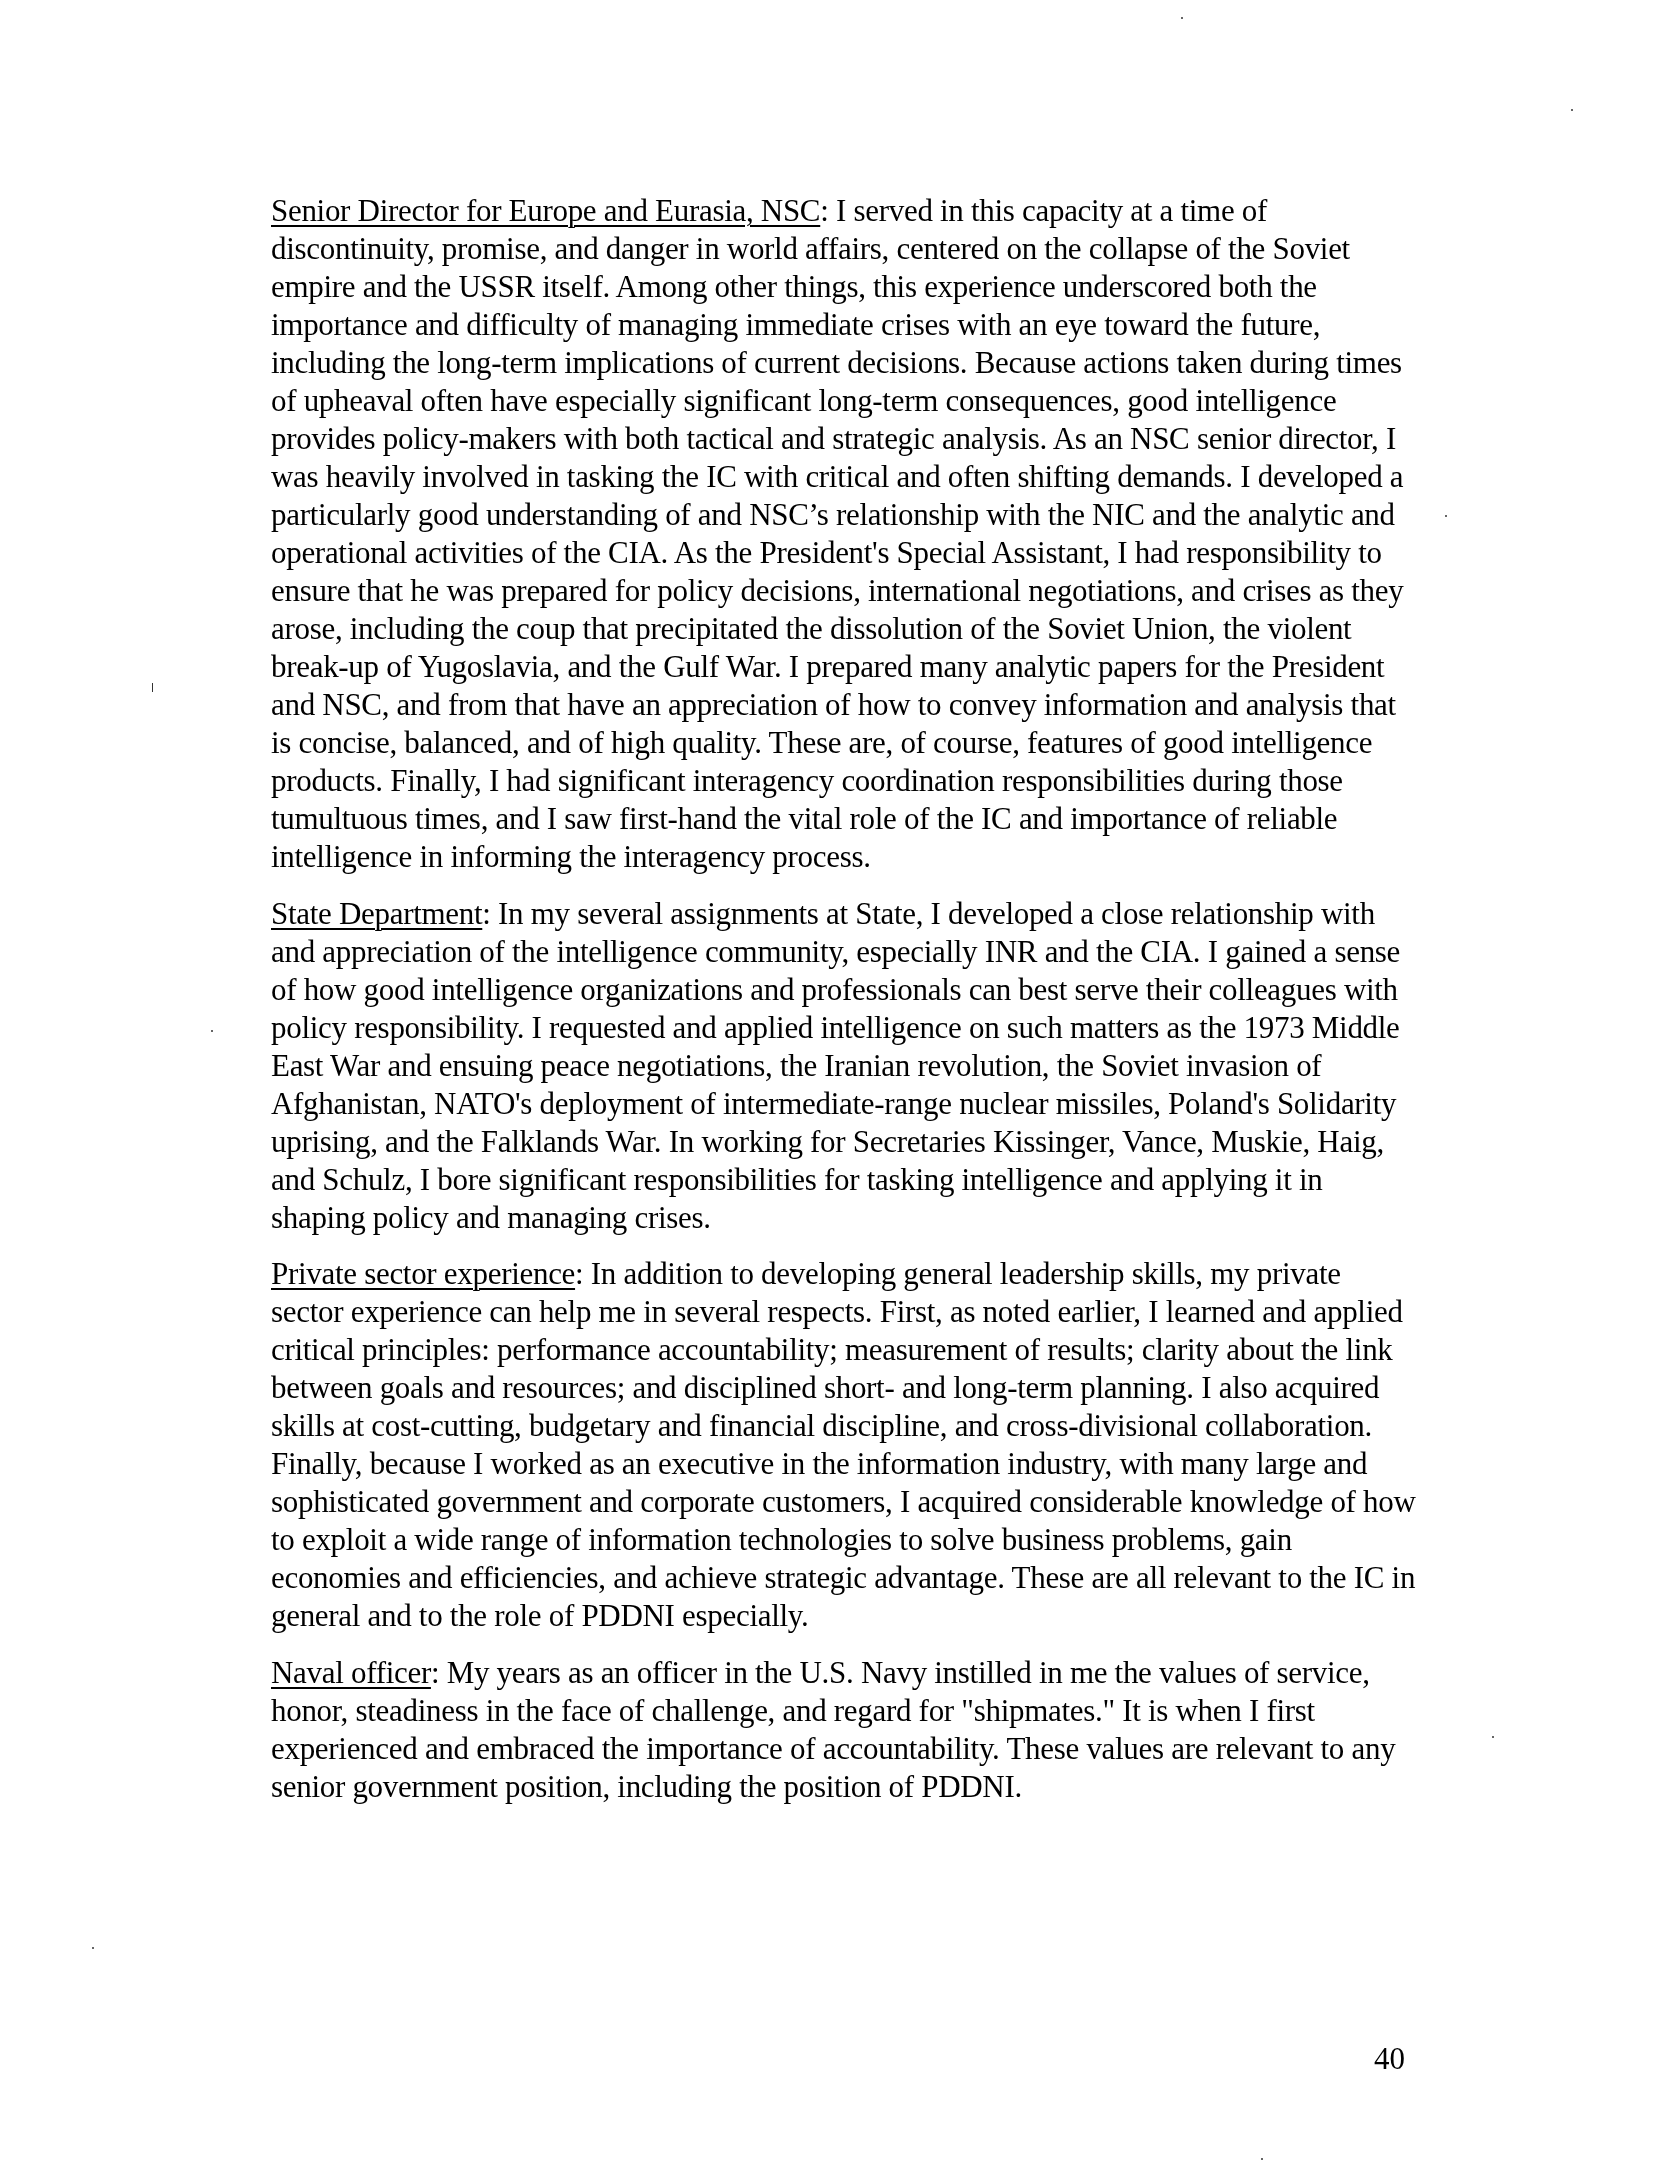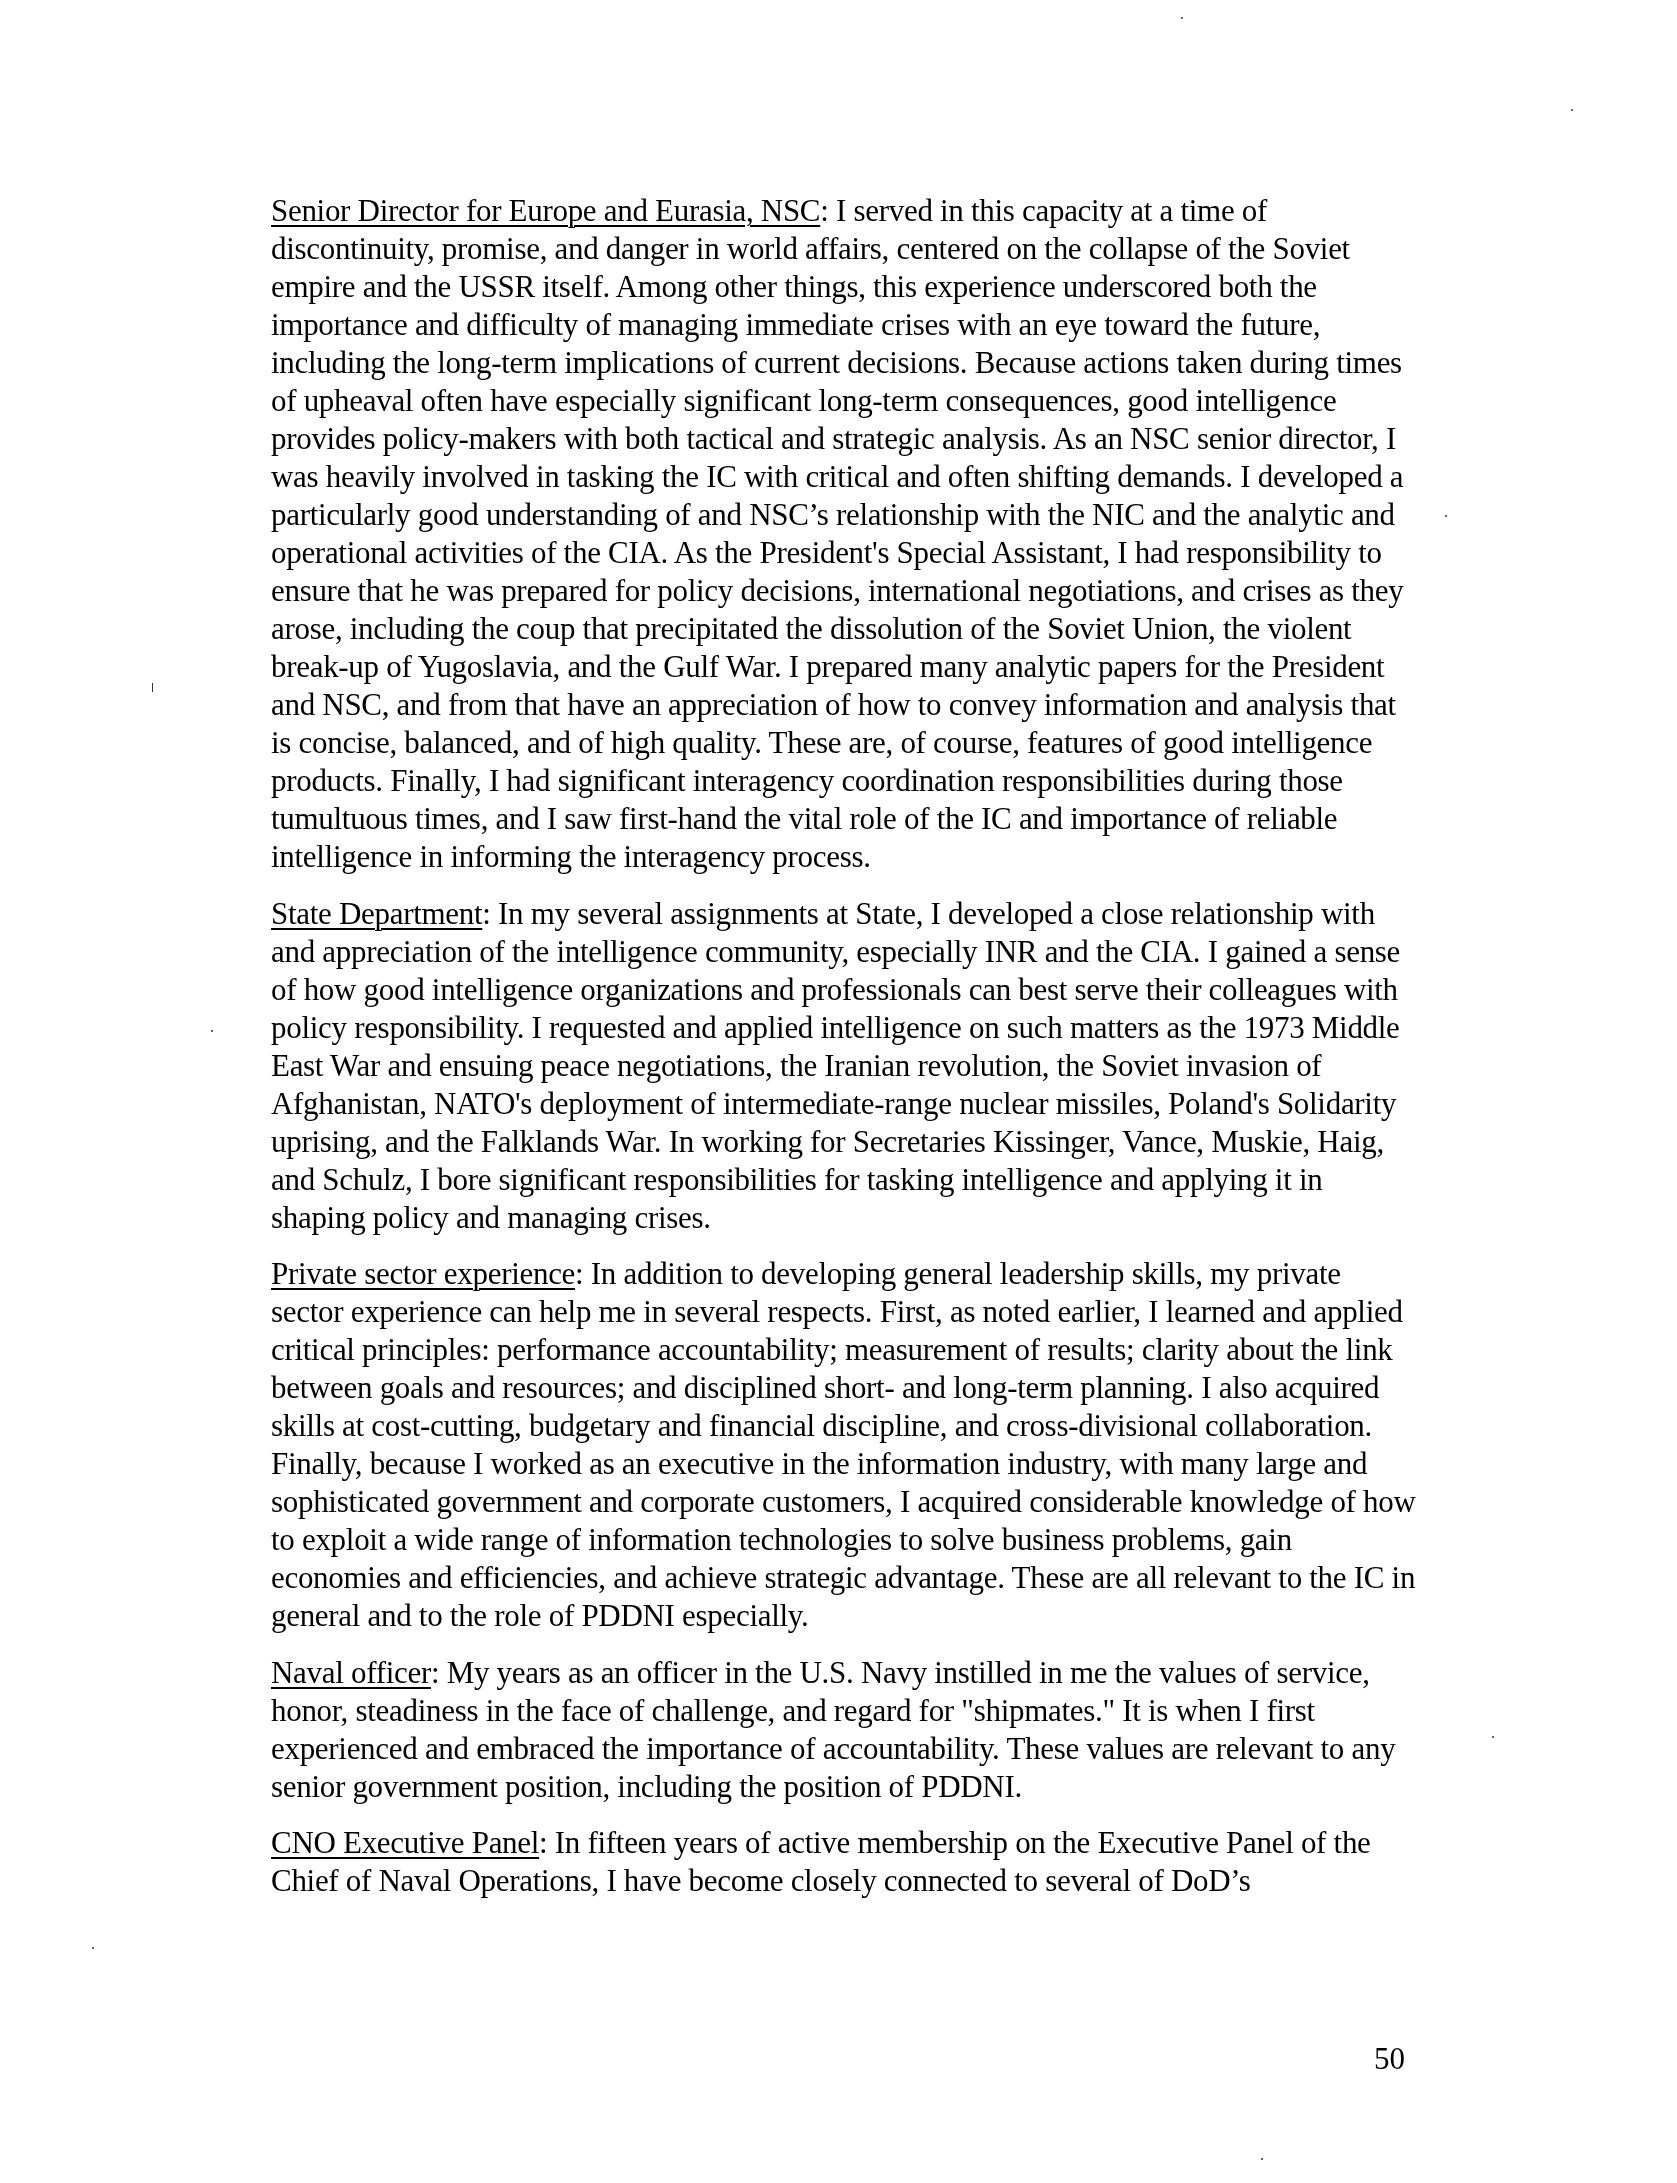--- a/index.html
+++ b/index.html
@@ -53,24 +53,23 @@
 
 <div class="page">
   <p class="para"><span class="heading">Senior Director for Europe and Eurasia, NSC</span><span>: I served in this capacity at a time of discontinuity, promise, and danger in world affairs, centered on the collapse of the Soviet empire and the USSR itself.  Among other things, this experience underscored both the importance and difficulty of managing immediate crises with an eye toward the future, including the long-term implications of current decisions.  Because actions taken during times of upheaval often have especially significant long-term consequences, good intelligence provides policy-makers with both tactical and strategic analysis.  As an NSC senior director, I was heavily involved in tasking the IC with critical and often shifting demands. I developed a particularly good understanding of and NSC’s relationship with the NIC and the analytic and operational activities of the CIA. As the President's Special Assistant, I had responsibility to ensure that he was prepared for policy decisions, international negotiations, and crises as they arose, including the coup that precipitated the dissolution of the Soviet Union, the violent break-up of Yugoslavia, and the Gulf War. I prepared many analytic papers for the President and NSC, and from that have an appreciation of how to convey information and analysis that is concise, balanced, and of high quality. These are, of course, features of good intelligence products. Finally, I had significant interagency coordination responsibilities during those tumultuous times, and I saw first-hand the vital role of the IC and importance of reliable intelligence in informing the interagency process.</span></p>
 
   <p class="para"><span class="heading">State Department</span><span>: In my several assignments at State, I developed a close relationship with and appreciation of the intelligence community, especially INR and the CIA. I gained a sense of how good intelligence organizations and professionals can best serve their colleagues with policy responsibility. I requested and applied intelligence on such matters as the 1973 Middle East War and ensuing peace negotiations, the Iranian revolution, the Soviet invasion of Afghanistan, NATO's deployment of intermediate-range nuclear missiles, Poland's Solidarity uprising, and the Falklands War. In working for Secretaries Kissinger, Vance, Muskie, Haig, and Schulz, I bore significant responsibilities for tasking intelligence and applying it in shaping policy and managing crises.</span></p>
 
   <p class="para"><span class="heading">Private sector experience</span><span>: In addition to developing general leadership skills, my private sector experience can help me in several respects. First, as noted earlier, I learned and applied critical principles: performance accountability; measurement of results; clarity about the link between goals and resources; and disciplined short- and long-term planning. I also acquired skills at cost-cutting, budgetary and financial discipline, and cross-divisional collaboration. Finally, because I worked as an executive in the information industry, with many large and sophisticated government and corporate customers, I acquired considerable knowledge of how to exploit a wide range of information technologies to solve business problems, gain economies and efficiencies, and achieve strategic advantage. These are all relevant to the IC in general and to the role of PDDNI especially.</span></p>
 
   <p class="para"><span class="heading">Naval officer</span><span>: My years as an officer in the U.S. Navy instilled in me the values of service, honor, steadiness in the face of challenge, and regard for "shipmates."  It is when I first experienced and embraced the importance of accountability.  These values are relevant to any senior government position, including the position of PDDNI.</span></p>
 
-  <p class="para"><span class="heading">CNO Executive Panel</span><span>:  In fifteen years of active membership on the Executive Panel of the Chief of Naval Operations, I have become closely connected to several of DoD’s</span></p>
 </div>
 
-<div class="page-number">50</div>
+<div class="page-number">40</div>
 
 <div class="speck" style="left:152px;top:683px;width:1.3px;height:9.2px;border-radius:0;"></div>
 <div class="speck" style="left:1181px;top:17px;"></div>
 <div class="speck" style="left:1571px;top:109px;"></div>
 <div class="speck" style="left:1445px;top:515px;"></div>
 <div class="speck" style="left:1492px;top:1736px;"></div>
 <div class="speck" style="left:211px;top:1030px;"></div>
 <div class="speck" style="left:92px;top:1947px;"></div>
 <div class="speck" style="left:1261px;top:2158px;"></div>
 

